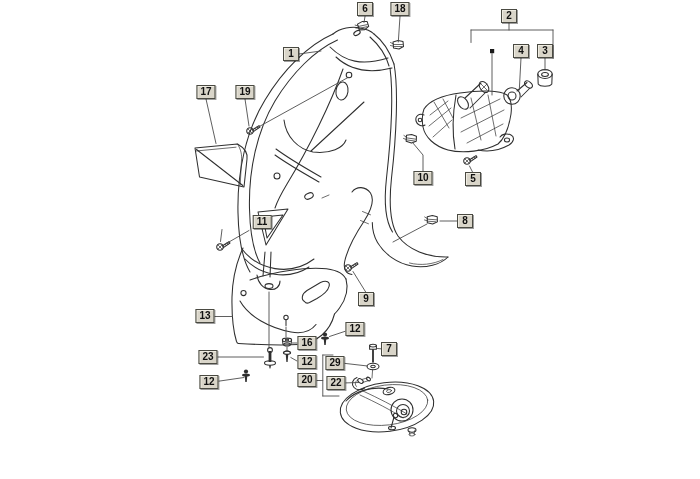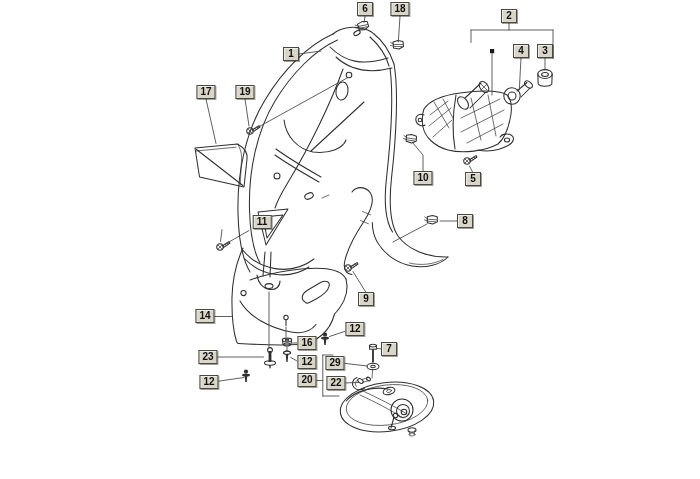--- a/index.html
+++ b/index.html
@@ -276,21 +276,21 @@
       <div class="callout" style="left: 545px; top: 51px;">3</div>
       <div class="callout" style="left: 365px; top: 9px;">6</div>
       <div class="callout" style="left: 400px; top: 9px;">18</div>
       <div class="callout" style="left: 206px; top: 92px;">17</div>
       <div class="callout" style="left: 245px; top: 92px;">19</div>
       <div class="callout" style="left: 423px; top: 178px;">10</div>
       <div class="callout" style="left: 473px; top: 179px;">5</div>
       <div class="callout" style="left: 465px; top: 221px;">8</div>
       <div class="callout" style="left: 222px; top: 222px; margin-left: 40px;">11</div>
       <div class="callout" style="left: 366px; top: 299px;">9</div>
-      <div class="callout" style="left: 205px; top: 316px;">14</div>
+      <div class="callout" style="left: 205px; top: 316px;">13</div>
       <div class="callout" style="left: 355px; top: 329px;">12</div>
       <div class="callout" style="left: 307px; top: 343px;">16</div>
       <div class="callout" style="left: 208px; top: 357px;">23</div>
       <div class="callout" style="left: 307px; top: 362px;">12</div>
       <div class="callout" style="left: 389px; top: 349px;">7</div>
       <div class="callout" style="left: 335px; top: 363px;">29</div>
       <div class="callout" style="left: 307px; top: 380px;">20</div>
       <div class="callout" style="left: 336px; top: 383px; text-align: center;">22</div>
       <div class="callout" style="left: 209px; top: 382px;">12</div>
     </div>

